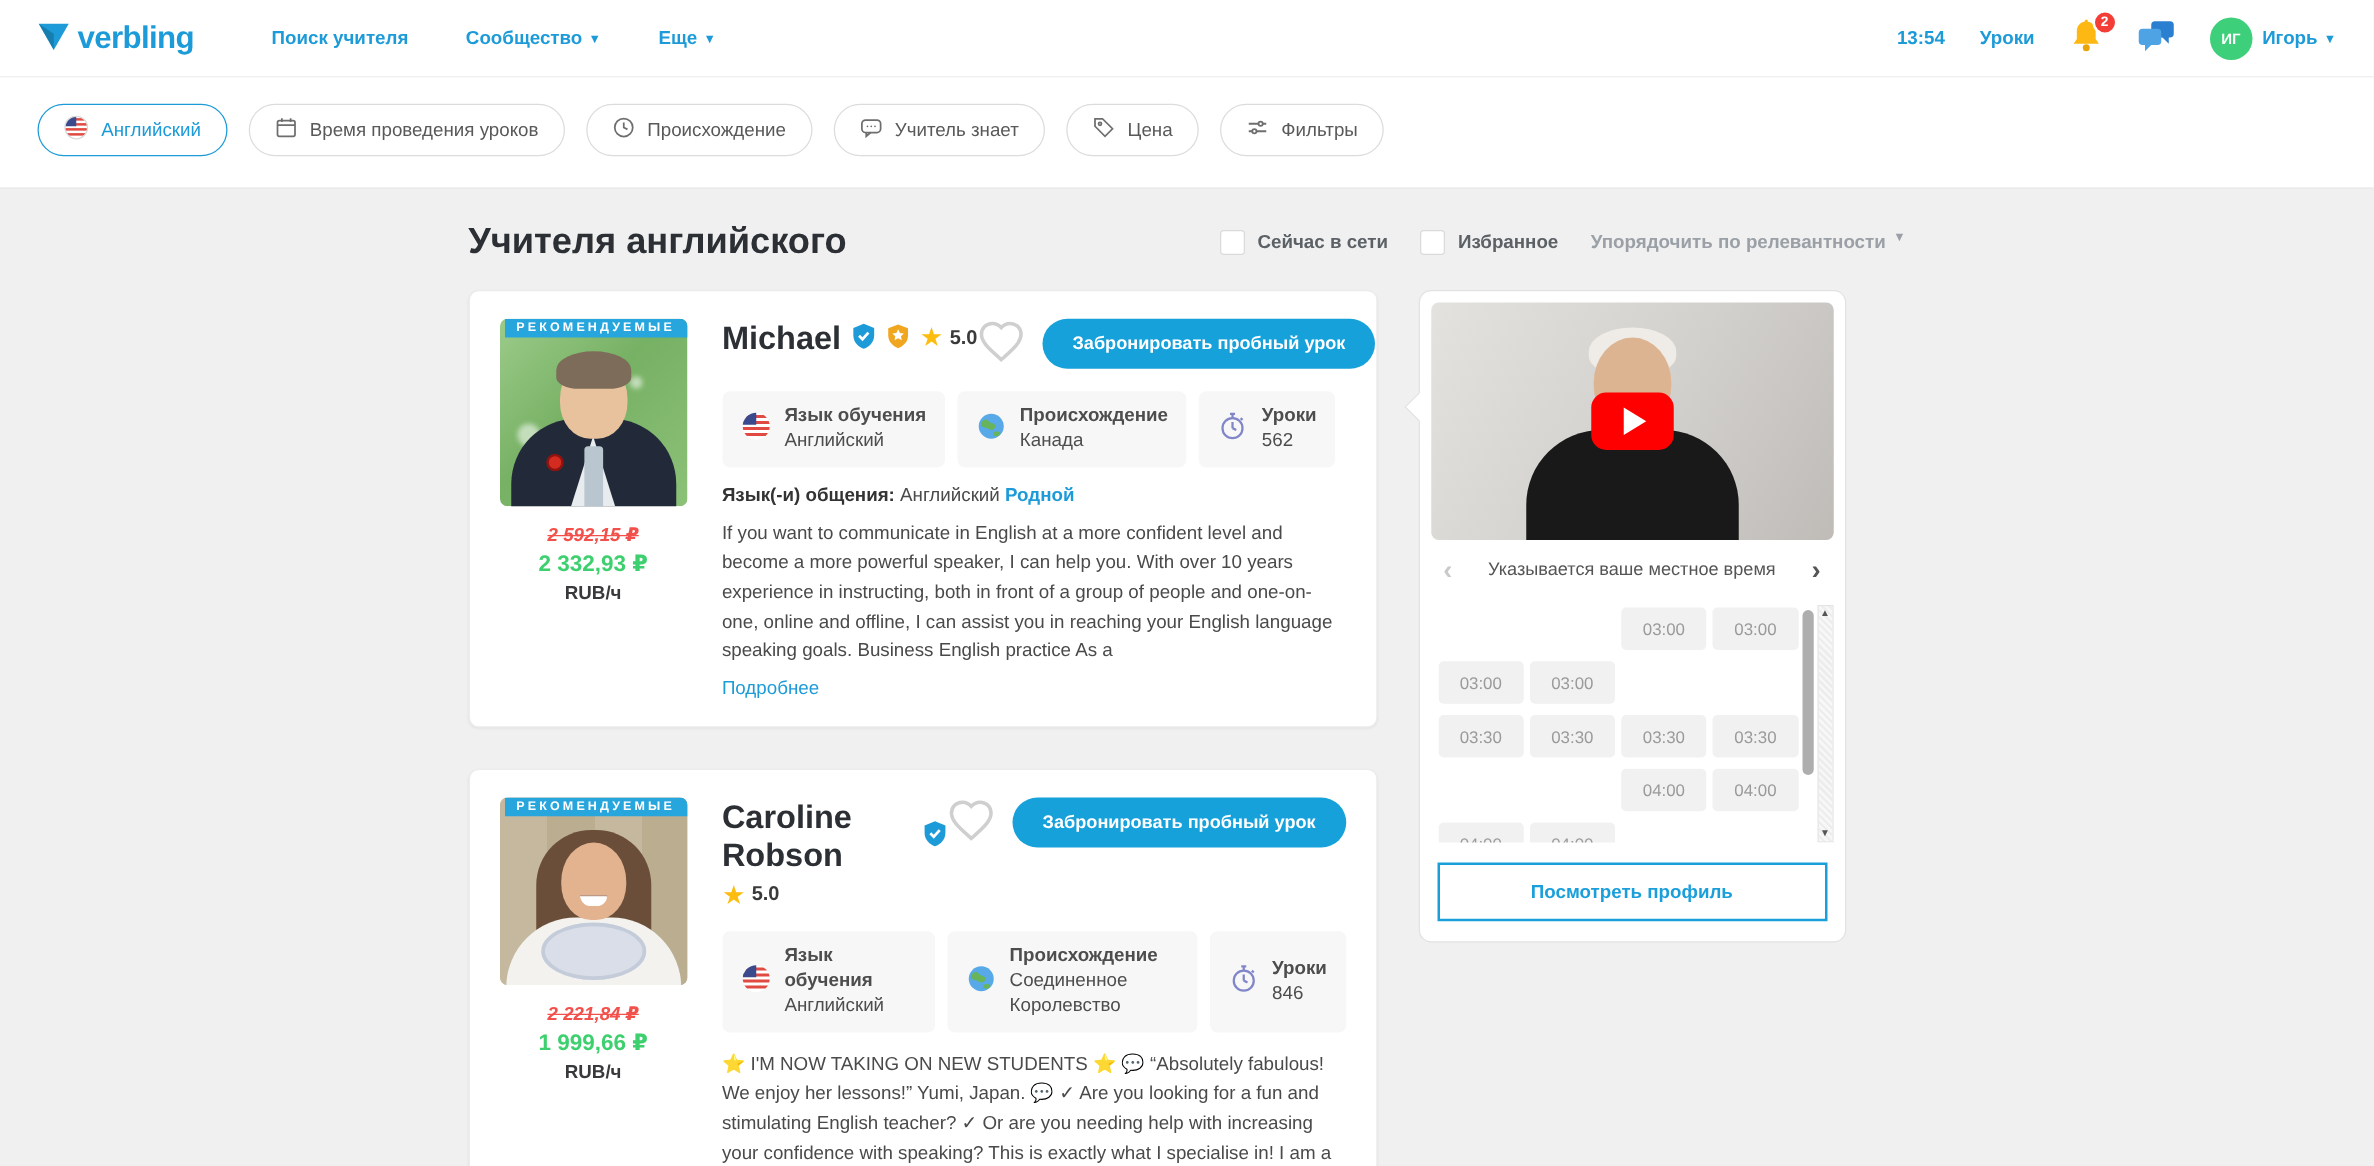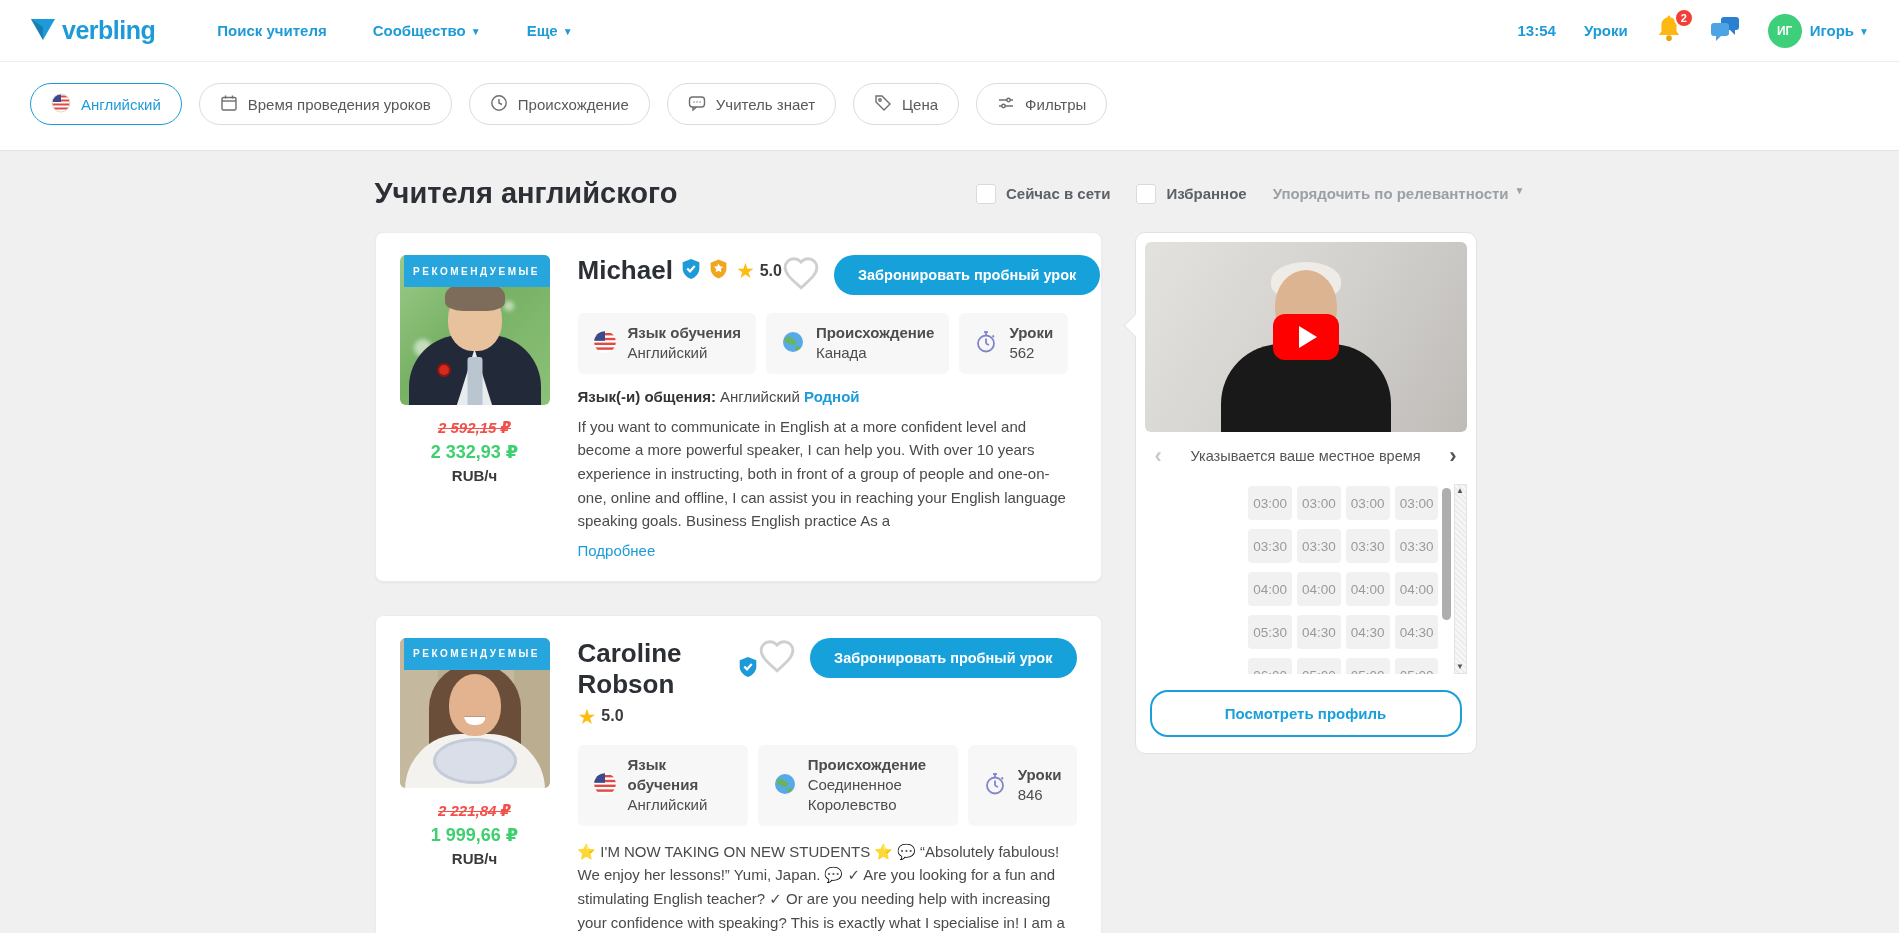--- a/index.html
+++ b/index.html
@@ -69,21 +69,21 @@
     background: #fff; border: 1px solid #ececec; border-radius: 8px;
     box-shadow: 0 1px 2px rgba(0,0,0,0.05);
     padding: 22px 24px; margin-bottom: 33px; display: flex; gap: 28px;
   }
   .photo-col { width: 150px; flex: 0 0 150px; }
   .photo {
     position: relative; width: 150px; height: 150px; border-radius: 6px;
     overflow: hidden; cursor: pointer;
   }
   .ribbon {
-    position: absolute; z-index: 5; top: 0; left: 4px; right: 0; height: 32px;
+    position: absolute; z-index: 5; top: 0; left: 4px; right: 0; height: 15px;
     background: #27a5dd; color: #fff; font-size: 10px; font-weight: 700;
     letter-spacing: 2.5px; display: flex; align-items: center; justify-content: center;
   }
   .prices { text-align: center; margin-top: 14px; }
   .price-old { color: #f2504b; font-weight: 700; text-decoration: line-through; font-size: 15px; font-style: italic; }
   .price-new { color: #3ed06f; font-weight: 700; font-size: 18px; margin-top: 4px; }
   .price-unit { color: #38393b; font-weight: 700; font-size: 15px; margin-top: 4px; }
 
   .card-body { flex: 1; min-width: 0; }
   .name-row { display: flex; align-items: flex-start; }
@@ -139,37 +139,37 @@
   .cal-arrow { font-size: 22px; font-weight: 700; line-height: 1; cursor: pointer; }
   .cal-arrow.prev { color: #c9c9c9; }
   .cal-arrow.next { color: #555; }
   .cal-note { flex: 1; text-align: center; color: #555; font-size: 14.5px; }
   .days-row { display: flex; padding: 2px 8px 0; }
   .day { flex: 1; text-align: center; cursor: pointer; }
   .day .dow { font-weight: 700; font-size: 14px; color: #3b3b3b; }
   .day .date { font-size: 14px; color: #555; margin-top: 3px; }
   .day.active .dow, .day.active .date { color: #1a9fdb; }
   .slots-wrap { position: relative; margin-top: 8px; height: 192px; overflow: hidden; padding: 0 28px 0 6px; }
-  .slots-grid { display: grid; grid-template-columns: repeat(6, 1fr); gap: 9px 5px; padding-top: 4px; }
+  .slots-grid { display: grid; grid-template-columns: repeat(4, 1fr); gap: 9px 5px; padding-top: 4px; }
   .slot {
     height: 34px; background: #f1f1f1; border-radius: 4px; color: #9a9a9a;
     font-size: 13.5px; display: flex; align-items: center; justify-content: center; cursor: pointer;
   }
   .slot.empty { background: transparent; cursor: default; }
   .inner-thumb { position: absolute; right: 16px; top: 6px; width: 9px; height: 132px; background: #aeaeae; border-radius: 5px; cursor: pointer; }
   .scroll-strip {
     position: absolute; right: 0; top: 2px; bottom: 0; width: 13px;
     background: repeating-linear-gradient(45deg, #f7f7f7 0 2px, #ededed 2px 4px);
     border: 1px solid #e3e3e3; display: flex; flex-direction: column;
     justify-content: space-between; align-items: center; padding: 2px 0; cursor: pointer;
   }
   .scroll-strip span { font-size: 8px; color: #555; line-height: 1; }
   .profile-btn {
     display: block; width: calc(100% - 10px); margin: 16px auto 0; padding: 13px 0;
-    background: #fff; border: 2px solid #1a9fdb; border-radius: 18px;
+    background: #fff; border: 2px solid #1a9fdb; border-radius: 0;
     color: #1a9fdb; font-weight: 700; font-size: 15px; text-align: center;
     cursor: pointer; font-family: inherit;
   }
 
   
   .ph-bg-m { position: absolute; inset: 0; background: linear-gradient(135deg, #9ccb8a 0%, #77b164 45%, #8cc178 100%); }
   .ph-spot { position: absolute; border-radius: 50%; background: rgba(255,255,255,0.55); filter: blur(2px); }
   .m-torso { position: absolute; bottom: -14px; left: 50%; transform: translateX(-50%); width: 132px; height: 84px; border-radius: 52px 52px 0 0; background: #222a3a; }
   .m-shirt { position: absolute; bottom: -14px; left: 50%; transform: translateX(-50%); width: 44px; height: 70px; background: #e9ecef; clip-path: polygon(50% 0, 100% 100%, 0 100%); }
   .m-tie { position: absolute; bottom: -14px; left: 50%; transform: translateX(-50%); width: 15px; height: 62px; background: #b9c6cf; border-radius: 3px; }

